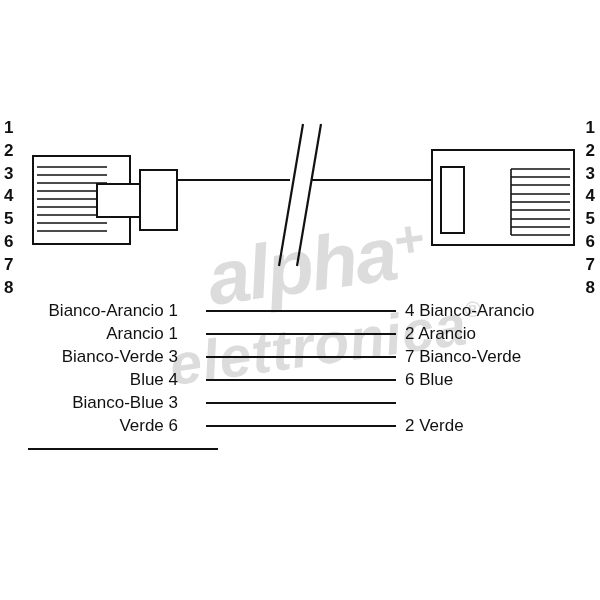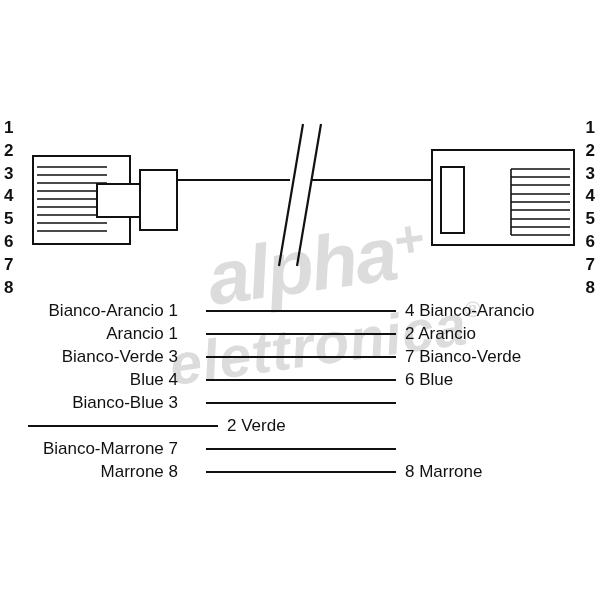--- a/index.html
+++ b/index.html
@@ -110,27 +110,22 @@
     <div class="wire-row">
       <span class="wire-left">Blue 4</span>
       <span class="wire-line"></span>
       <span class="wire-right">6 Blue</span>
     </div>
     <div class="wire-row">
       <span class="wire-left">Bianco-Blue 3</span>
       <span class="wire-line"></span>
     </div>
     <div class="wire-row">
+      <span class="wire-left">Verde 6</span>
       <span class="wire-line"></span>
       <span class="wire-right">2 Verde</span>
     </div>
     <div class="wire-row">
-      <span class="wire-left">Bianco-Marrone 7</span>
       <span class="wire-line"></span>
-    </div>
-    <div class="wire-row">
-      <span class="wire-left">Marrone 8</span>
-      <span class="wire-line"></span>
-      <span class="wire-right">8 Marrone</span>
     </div>
   </div>
 
 </div>
 
 </body></html>

